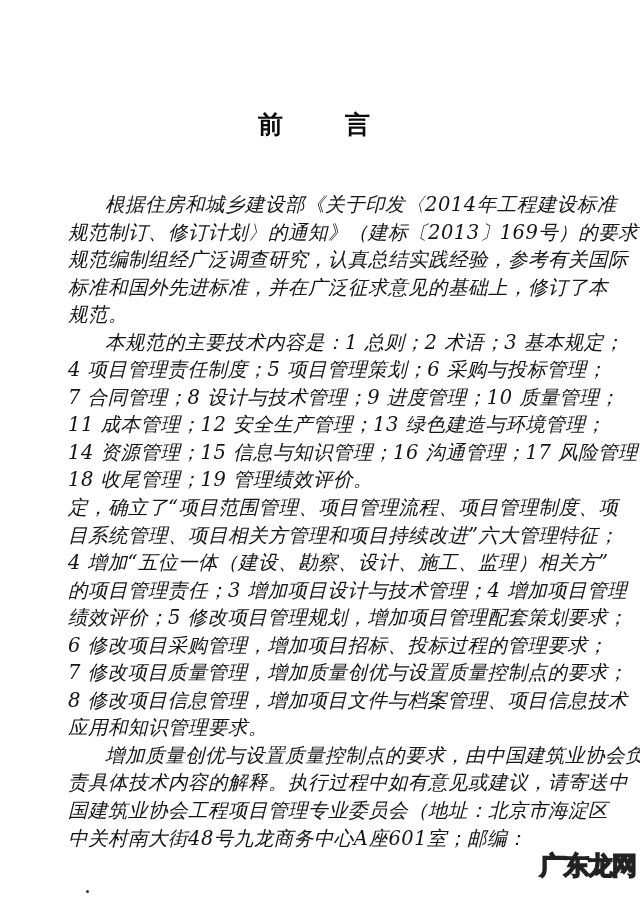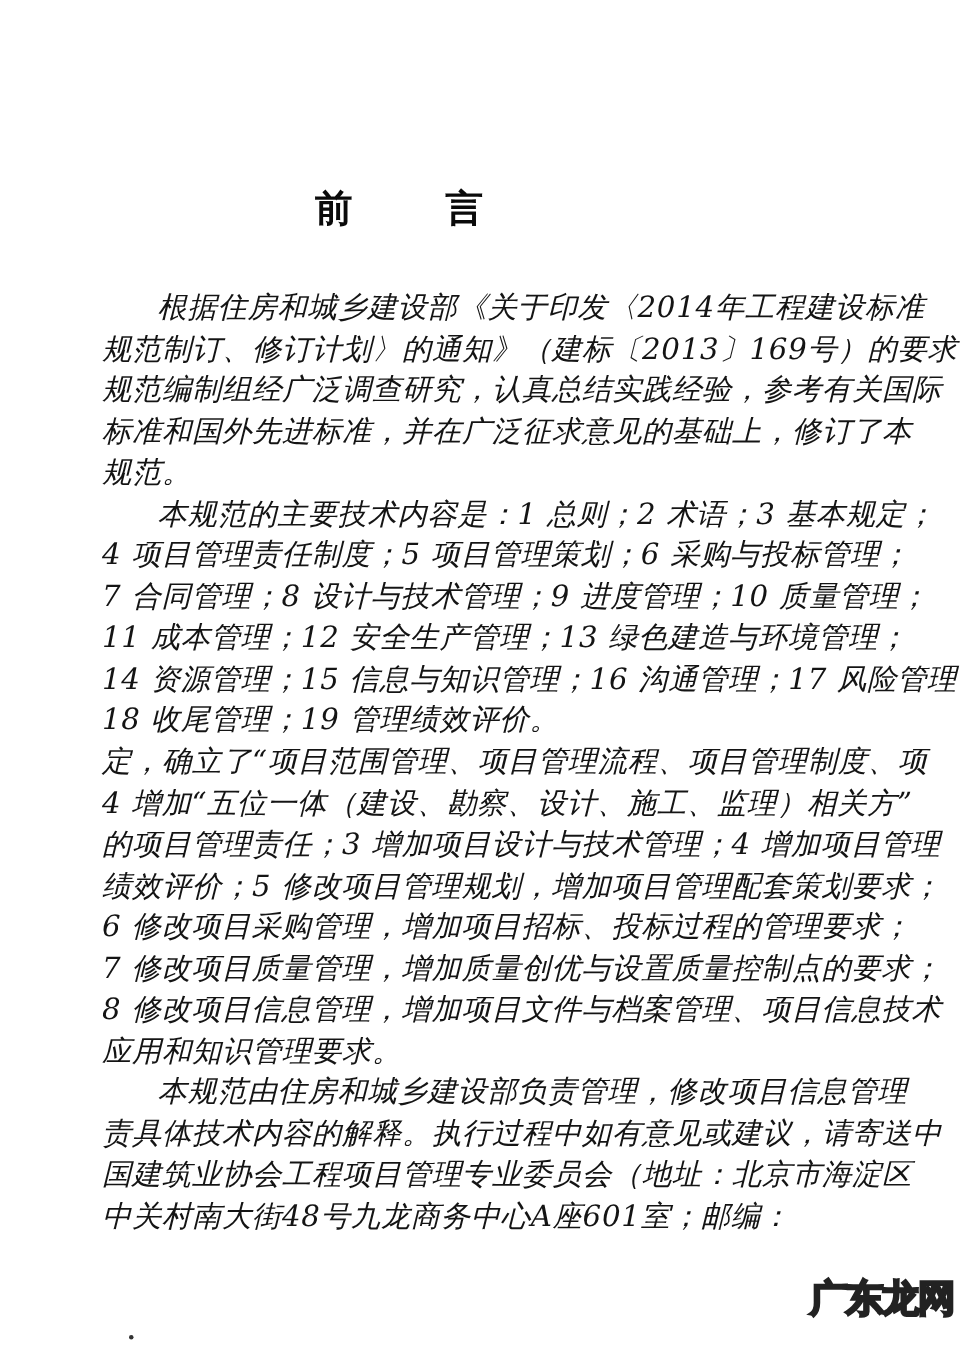--- a/index.html
+++ b/index.html
@@ -16,29 +16,30 @@
       color: #141414;
     }
     .page {
       position: absolute;
       left: 0; top: 0;
       width: 640px; height: 898px;
       background: #ffffff;
     }
     .title {
       position: absolute;
-      top: 124px;
+      top: 110px;
       left: 0;
       width: 532px;
       text-align: center;
       font-family: "DejaVu Sans", "Liberation Sans", sans-serif;
       font-weight: bold;
       font-size: 25px;
       line-height: 30px;
       color: #0a0a0a;
+      padding-left: 48px;
     }
     .title span {
       display: inline-block;
     }
     .title .gap {
       display: inline-block;
       width: 62px;
     }
     .body-text {
       position: absolute;
@@ -106,31 +107,32 @@
       <div class="line indent">本规范的主要技术内容是：1 总则；2 术语；3 基本规定；</div>
       <div class="line">4 项目管理责任制度；5 项目管理策划；6 采购与投标管理；</div>
       <div class="line">7 合同管理；8 设计与技术管理；9 进度管理；10 质量管理；</div>
       <div class="line">11 成本管理；12 安全生产管理；13 绿色建造与环境管理；</div>
       <div class="line">14 资源管理；15 信息与知识管理；16 沟通管理；17 风险管理；</div>
       <div class="line last">18 收尾管理；19 管理绩效评价。</div>
     </div>
 
     <div class="paragraph">
       <div class="line">定，确立了“项目范围管理、项目管理流程、项目管理制度、项</div>
+      <div class="line">目系统管理、项目相关方管理和项目持续改进”六大管理特征；</div>
       <div class="line">4 增加“五位一体（建设、勘察、设计、施工、监理）相关方”</div>
       <div class="line">的项目管理责任；3 增加项目设计与技术管理；4 增加项目管理</div>
       <div class="line">绩效评价；5 修改项目管理规划，增加项目管理配套策划要求；</div>
       <div class="line">6 修改项目采购管理，增加项目招标、投标过程的管理要求；</div>
       <div class="line">7 修改项目质量管理，增加质量创优与设置质量控制点的要求；</div>
       <div class="line">8 修改项目信息管理，增加项目文件与档案管理、项目信息技术</div>
       <div class="line last">应用和知识管理要求。</div>
     </div>
 
     <div class="paragraph">
-      <div class="line indent">本规范由住房和城乡建设部负责管理，修改项目信息管理</div>
+      <div class="line indent">增加质量创优与设置质量控制点的要求，由中国建筑业协会负</div>
       <div class="line">责具体技术内容的解释。执行过程中如有意见或建议，请寄送中</div>
       <div class="line">国建筑业协会工程项目管理专业委员会（地址：北京市海淀区</div>
       <div class="line last">中关村南大街48号九龙商务中心A座601室；邮编：</div>
     </div>
   </div>
 
   <div class="watermark">广东龙网</div>
   <div class="page-dot"></div>
 </div>
 

